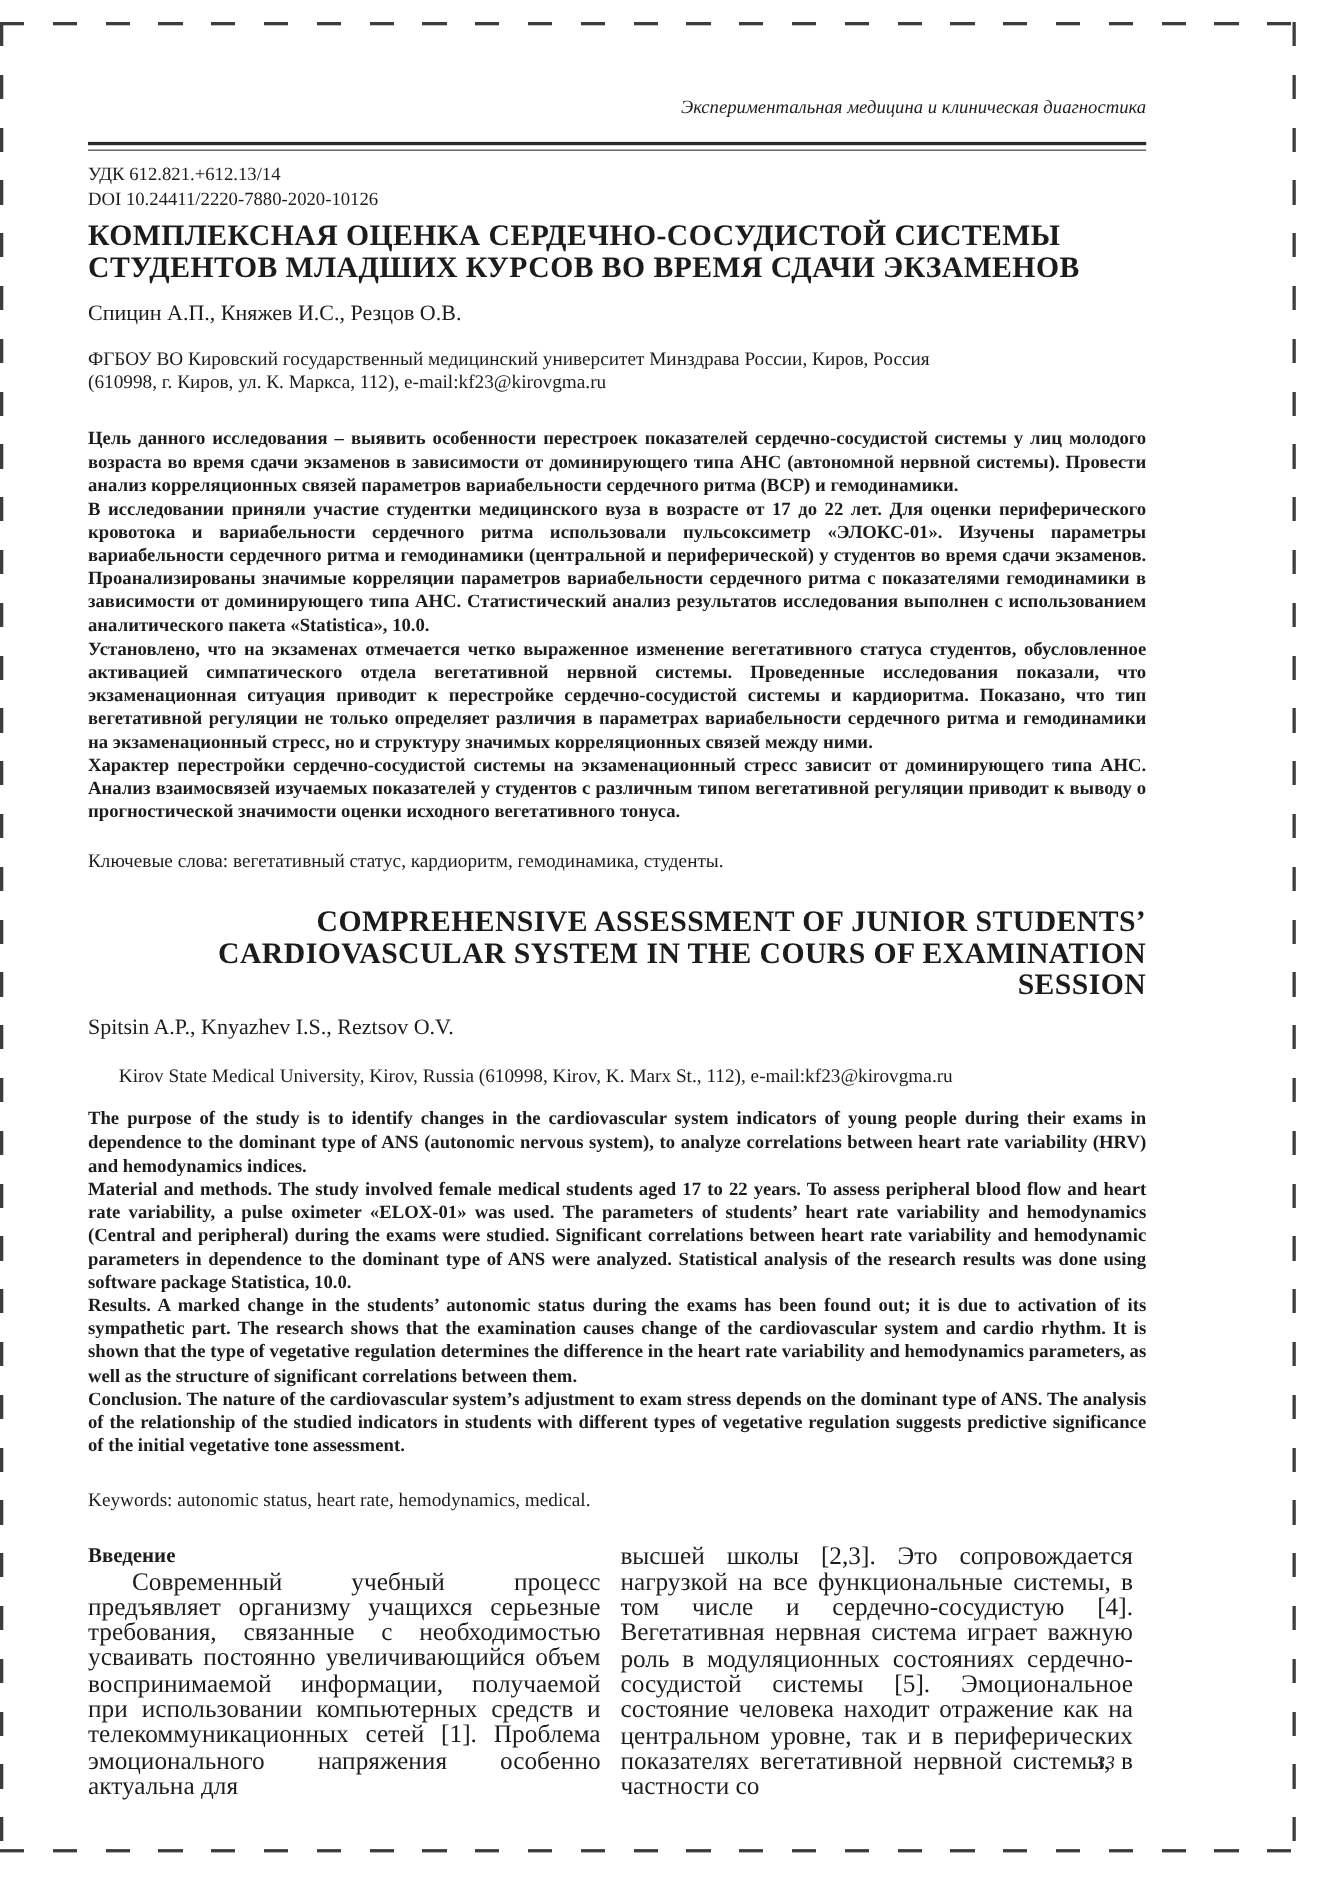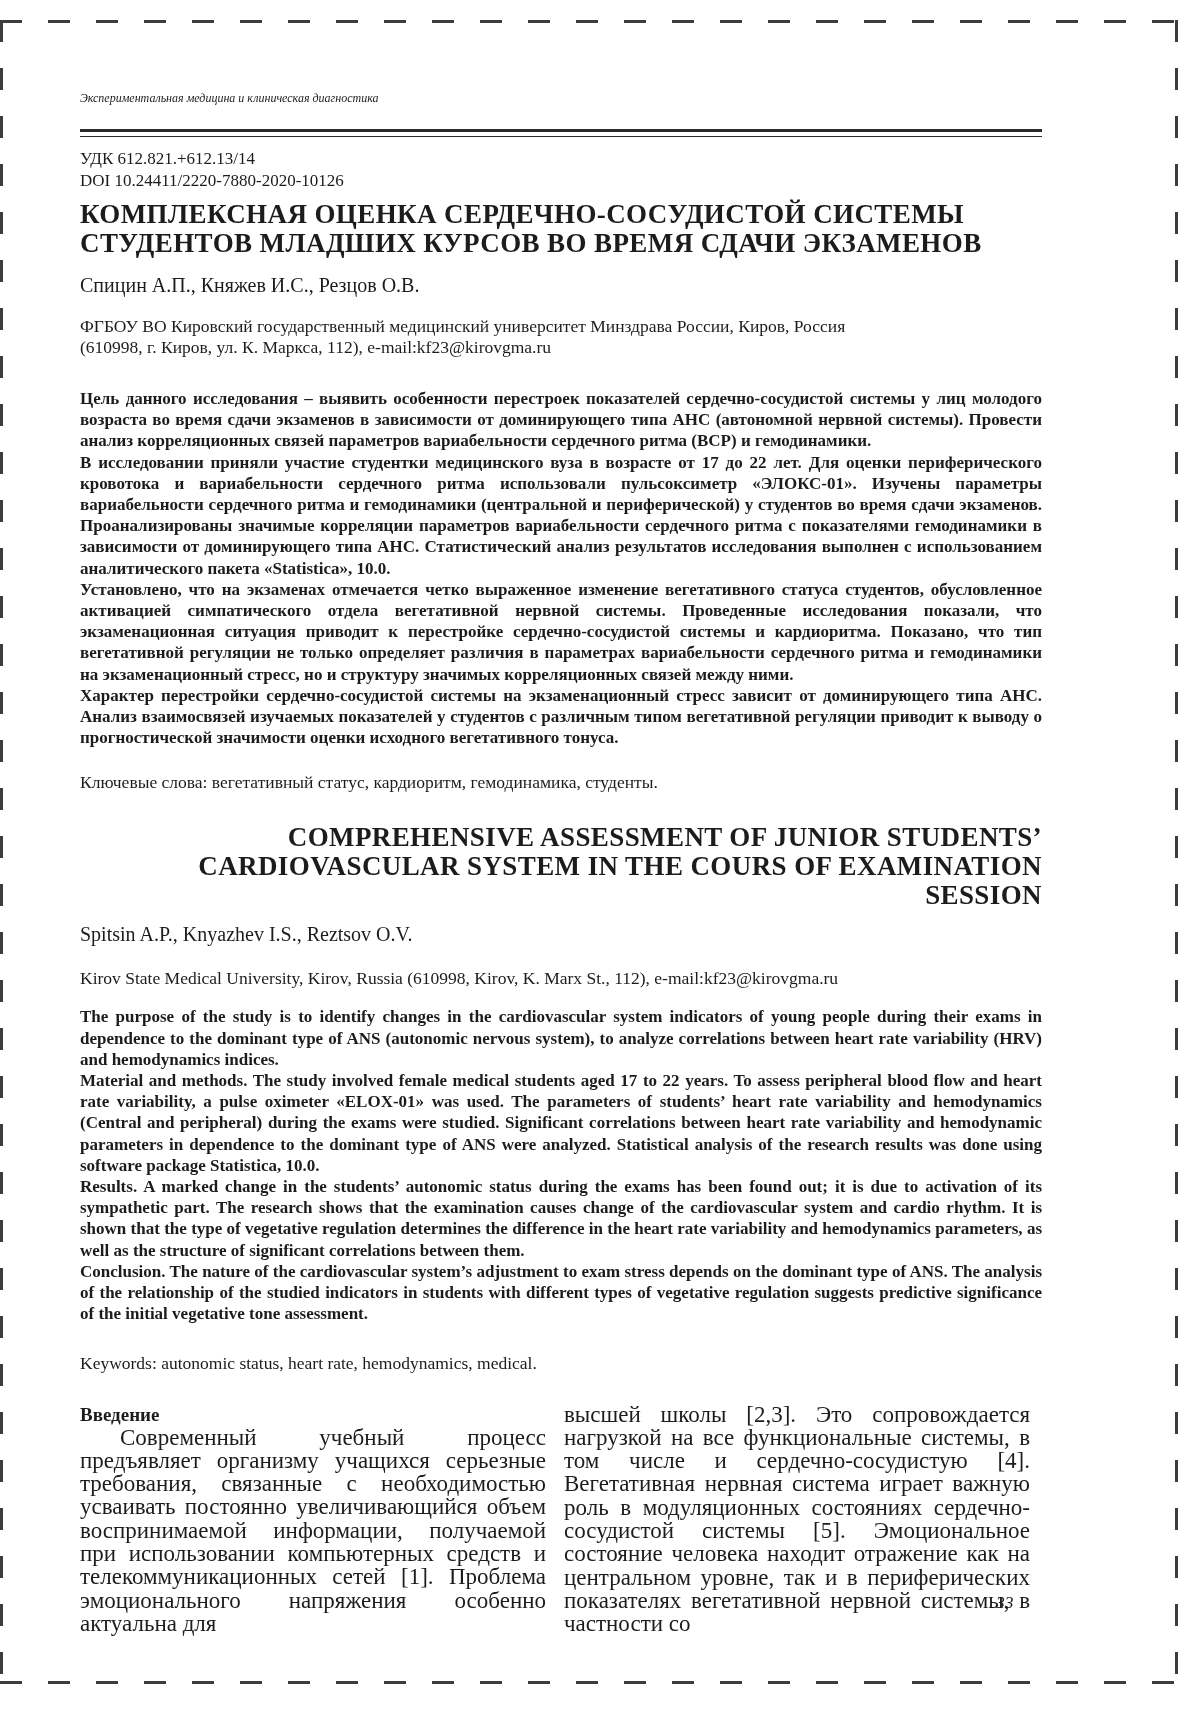--- a/index.html
+++ b/index.html
@@ -21,22 +21,23 @@
   .trim.left   { left: 0;      top: 20px;   height: 1664px; }
   .trim.right  { left: 1175px; top: 20px;   height: 1664px; }
 
   .content {
     position: absolute;
     left: 80px;
     top: 88px;
     width: 962px;
   }
   .journal-line {
+    text-align: right;
     font-style: italic;
-    font-size: 12px;
+    font-size: 17px;
     line-height: 20px;
   }
   .rule {
     margin-top: 21px;
     height: 4px;
     border-top: 3px solid #2b2b2b;
     border-bottom: 1px solid #2b2b2b;
     box-sizing: content-box;
   }
   .udk-row {
@@ -76,21 +77,21 @@
     line-height: 21.2px;
     text-align: justify;
   }
   .keywords {
     margin-top: 24px;
     font-size: 17.5px;
     line-height: 20px;
   }
   .article-title.en { margin-top: 31px; }
   .authors.en { margin-top: 14px; }
-  .affiliation.en { margin-top: 24px; }
+  .affiliation.en { margin-top: 24px; margin-left: 28px; }
   .abstract.en { margin-top: 17px; }
   .keywords.en { margin-top: 28px; }
 
   .intro {
     margin-top: 30px;
     display: flex;
     gap: 18px;
   }
   .intro .col { width: 466px; }
   .intro h3 {

